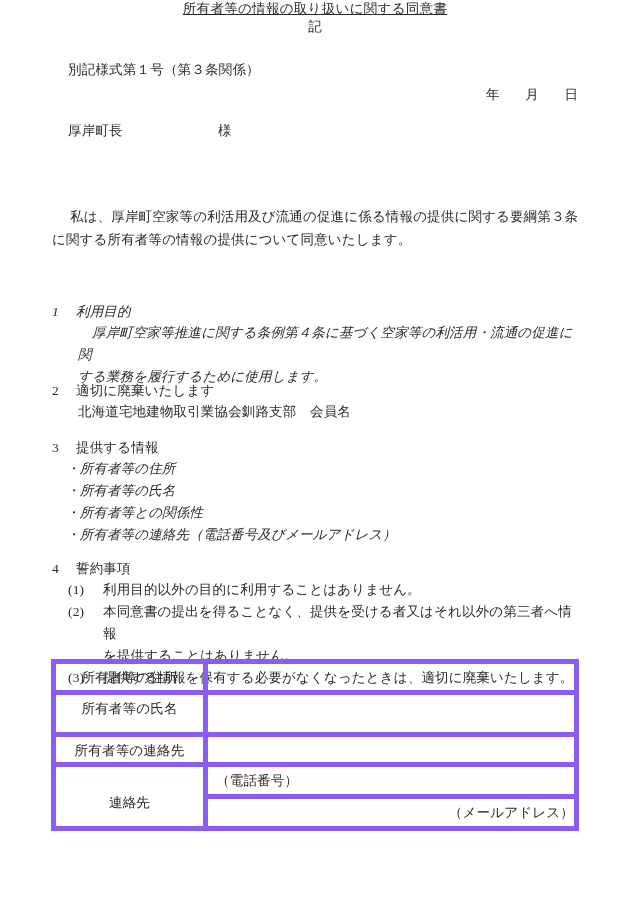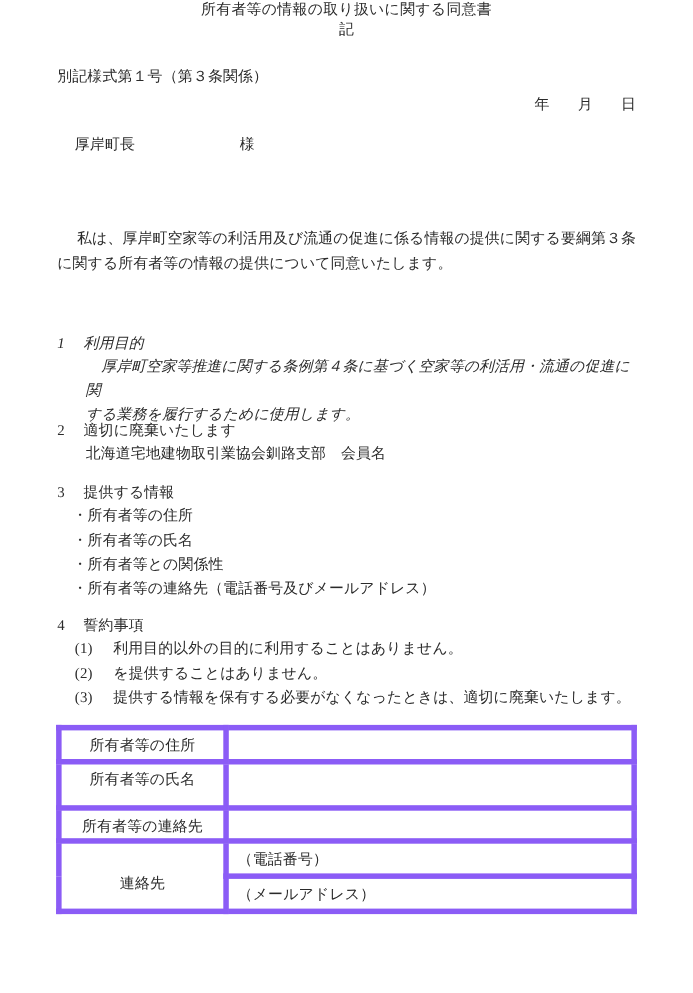--- a/index.html
+++ b/index.html
@@ -38,21 +38,21 @@
   .block {
     position: absolute;
     font-size: 13.5px;
     line-height: 21px;
     letter-spacing: 0.15px;
     text-align: justify;
   }
 
   
   #form-number {
-    left: 52px;
+    left: 68px;
     top: 63px;
   }
   #date-line {
     left: 486px;
     top: 88px;
     letter-spacing: 0.2px;
   }
   #date-line .dseg {
     display: inline-block;
     margin-right: 22px;
@@ -69,20 +69,21 @@
   }
 
   
   #doc-title {
     left: 0;
     top: 161px;
     width: 630px;
     text-align: center;
     font-size: 13.5px;
     letter-spacing: 0.3px;
+    text-decoration: underline;
   }
 
   
   #intro-paragraph {
     left: 52px;
     top: 205px;
     width: 528px;
     line-height: 23px;
   }
   #intro-paragraph .first { text-indent: 18px; }
@@ -114,20 +115,21 @@
   }
   .sec-body {
     padding-left: 26px;
     line-height: 22px;
   }
   .sec-body .indent1 { text-indent: 14px; }
 
   .bullets {
     padding-left: 14px;
     line-height: 22px;
+    font-style: italic;
   }
   .bullets div { white-space: nowrap; }
 
   #section-1 { top: 301px; font-style: italic; }
   #section-2 { top: 380px; }
   #section-3 { top: 437px; }
   #section-4 { top: 558px; }
 
   
   .pledge {
@@ -174,21 +176,21 @@
     vertical-align: middle;
     padding-top: 12px;
   }
   #info-table td.value {
     padding: 5px 0 0 8px;
   }
   .r1 { height: 31px; }
   .r2 { height: 42px; }
   .r3 { height: 30px; }
   .r4 { height: 32px; }
-  .r5 { height: 32px; }
+  .r5 { height: 32px; text-align: right; }
 </style>
 </head>
 <body>
 
 <div class="page">
 
   <div class="line" id="form-number">別記様式第１号（第３条関係）</div>
 
   <div class="line" id="date-line">
     <span class="dseg">年</span>
@@ -244,20 +246,21 @@
     <div class="sec-head">
       <span class="num">4</span><span>誓約事項</span>
     </div>
     <div class="pledge">
       <div class="pledge-item">
         <span class="pnum">(1)</span>
         <span class="cont">利用目的以外の目的に利用することはありません。</span>
       </div>
       <div class="pledge-item">
         <span class="pnum">(2)</span>
+        <span class="cont">本同意書の提出を得ることなく、提供を受ける者又はそれ以外の第三者へ情報</span>
         <span class="cont">を提供することはありません。</span>
       </div>
       <div class="pledge-item">
         <span class="pnum">(3)</span>
         <span class="cont">提供する情報を保有する必要がなくなったときは、適切に廃棄いたします。</span>
       </div>
     </div>
   </div>
 
   <table id="info-table">

